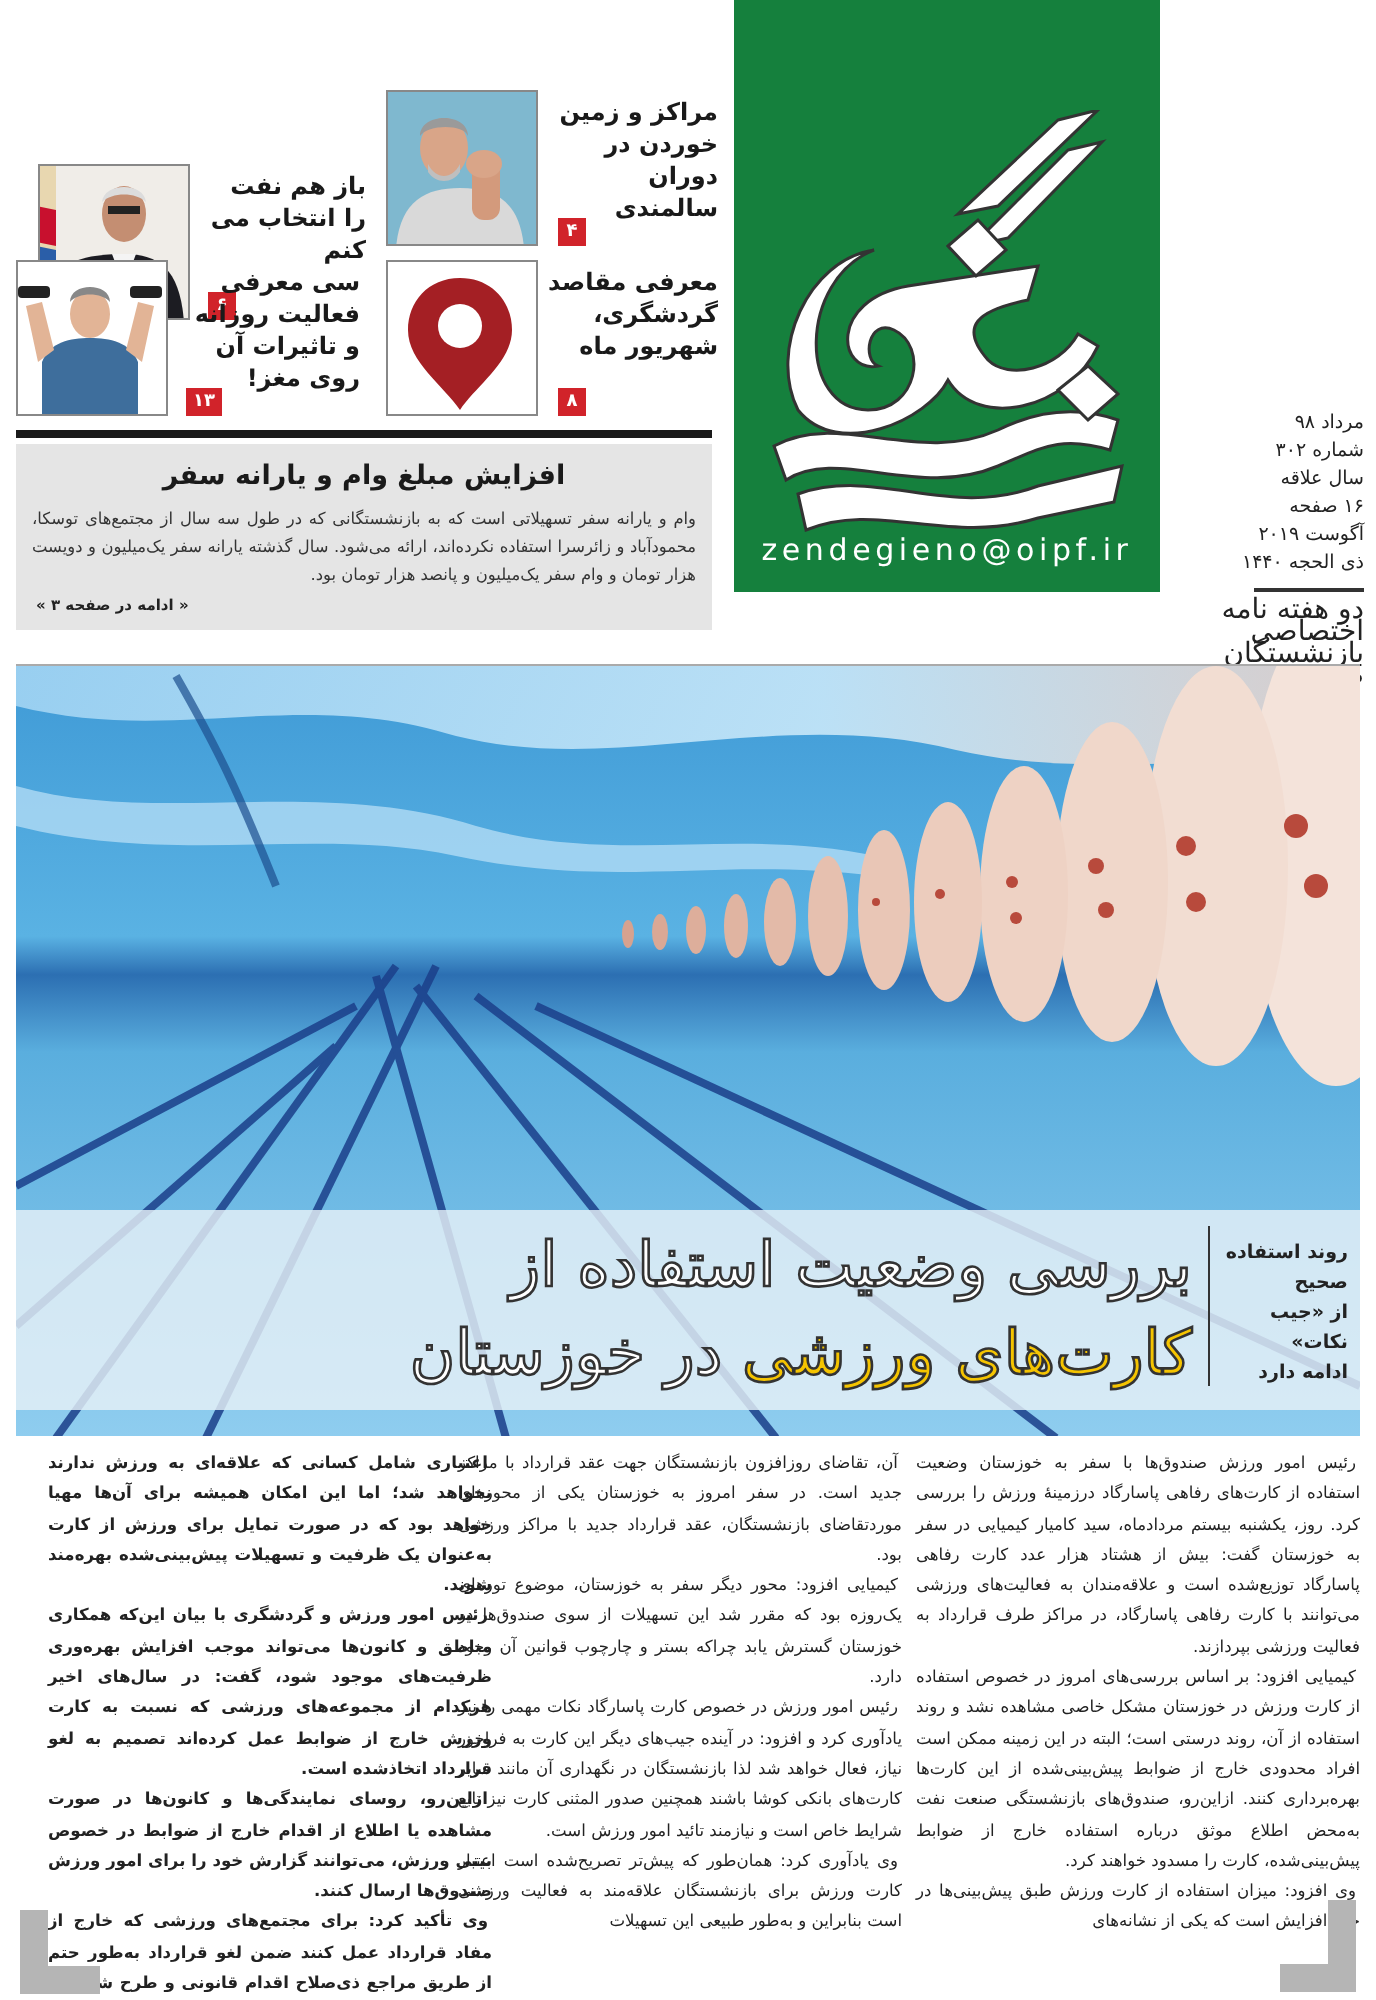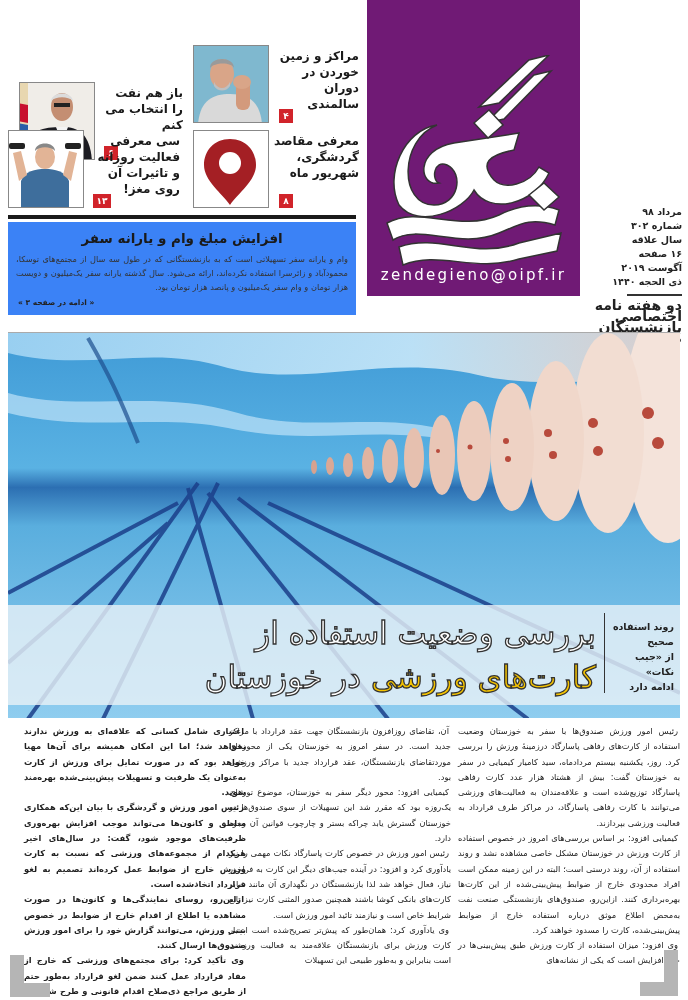--- a/index.html
+++ b/index.html
@@ -1,36 +1,36 @@
 <!DOCTYPE html>
 <html><head>
 <meta charset="utf-8">
 <style>
   * { box-sizing: border-box; margin: 0; padding: 0; }
   html, body { width: 688px; height: 1000px; overflow: hidden; background: #ffffff; }
   body { position: relative; font-family: "DejaVu Sans", sans-serif; color: #1a1a1a; }
 
   
-  .masthead { position: absolute; left: 367px; top: 0; width: 213px; height: 296px; background: #701a75; }
+  .masthead { position: absolute; left: 367px; top: 0; width: 213px; height: 296px; background: #15803d; }
   .logo { position: absolute; left: 12px; top: 55px; width: 190px; height: 215px; }
   .email { position: absolute; left: 0; bottom: 6px; width: 100%; height: 30px; text-align: center; color: #ffffff; font-family: "DejaVu Sans", sans-serif; font-size: 15px; letter-spacing: 2.3px; line-height: 30px; }
 
-  .issue-info { position: absolute; left: 590px; top: 205px; width: 92px; direction: rtl; text-align: right; font-size: 9.5px; line-height: 14px; color: #222; font-weight: bold; }
+  .issue-info { position: absolute; left: 590px; top: 205px; width: 92px; direction: rtl; text-align: right; font-size: 9.5px; line-height: 14px; color: #222; font-weight: normal; }
   .issue-info .line { display: block; }
   .issue-rule { width: 55px; height: 2px; background: #333; margin: 5px 0 4px auto; }
   .issue-tag { font-size: 14px; line-height: 11px; }
 
   
   .teaser { position: absolute; direction: rtl; }
   .teaser .thumb { position: absolute; width: 76px; height: 78px; border: 1px solid #888; overflow: hidden; }
   .teaser .title { position: absolute; direction: rtl; text-align: right; font-weight: bold; font-size: 12px; line-height: 16px; color: #1a1a1a; width: 86px; }
   .teaser .pg { position: absolute; width: 14px; height: 14px; background: #d1232a; color: #fff; font-size: 9px; font-weight: bold; text-align: center; line-height: 14px; }
 
   .black-rule { position: absolute; left: 8px; top: 215px; width: 348px; height: 4px; background: #1a1a1a; }
-  .news-box { position: absolute; left: 8px; top: 222px; width: 348px; height: 93px; background: #3b82f6; direction: rtl; padding: 6px 8px; }
+  .news-box { position: absolute; left: 8px; top: 222px; width: 348px; height: 93px; background: #e5e5e5; direction: rtl; padding: 6px 8px; }
   .news-box .headline { text-align: center; font-weight: bold; font-size: 13.5px; line-height: 20px; color: #1a1a1a; }
   .news-box .body { margin-top: 4px; font-size: 8.2px; line-height: 14px; text-align: justify; color: #333; }
   .news-box .more { position: absolute; left: 10px; bottom: 8px; font-size: 7.5px; font-weight: bold; color: #222; }
 
   
   .photo { position: absolute; left: 8px; top: 332px; width: 672px; height: 386px; overflow: hidden; border-top: 1px solid #aaa; }
   .caption-band { position: absolute; left: 0; top: 272px; width: 672px; height: 100px; background: rgba(230,240,246,0.82); }
   .kicker { position: absolute; right: 6px; top: 14px; width: 70px; direction: rtl; text-align: right; font-size: 9.5px; line-height: 15px; font-weight: bold; color: #222; border-right: 0; }
   .kicker-sep { position: absolute; left: 596px; top: 8px; width: 1px; height: 80px; background: #333; }
   .headline-main { position: absolute; right: 84px; top: 6px; direction: rtl; text-align: right; font-weight: normal; color: #fff; -webkit-text-stroke: 1.3px #333; font-size: 31px; line-height: 44px; letter-spacing: 0.5px; }

